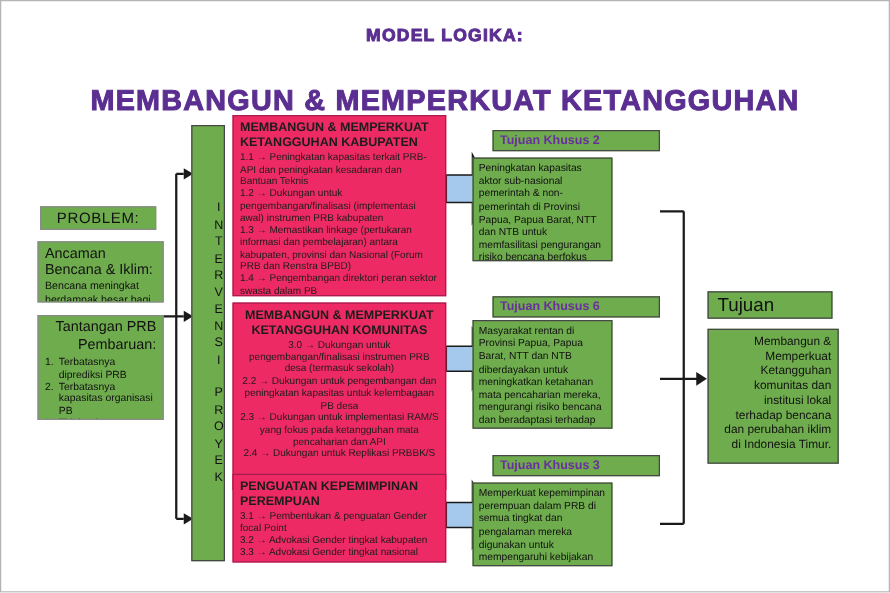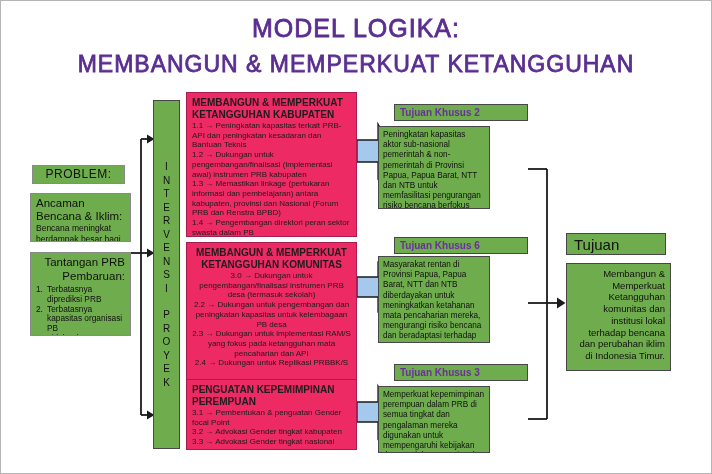--- a/index.html
+++ b/index.html
@@ -4,42 +4,42 @@
 <style>
   * { margin:0; padding:0; box-sizing:border-box; }
   html,body { background:#e9e9e9; }
   body { font-family:"Liberation Sans", sans-serif; }
   #slide {
     position:relative; width:712px; height:474px; background:#ffffff;
     border:1px solid #b5b5b5; overflow:hidden; margin:0 auto;
   }
   
   .title-block { position:absolute; top:12px; left:0; width:100%; text-align:center; color:#5b2e91; }
-  .title-line1 { font-size:25px; font-weight:400; letter-spacing:1px; line-height:30px; -webkit-text-stroke:0.8px #5b2e91; }
-  .title-line2 { font-size:23px; font-weight:400; letter-spacing:1px; line-height:34px; margin-top:4px; -webkit-text-stroke:0.8px #5b2e91; }
+  .title-line1 { font-size:14px; font-weight:700; letter-spacing:1px; line-height:30px; -webkit-text-stroke:0.8px #5b2e91; }
+  .title-line2 { font-size:23px; font-weight:700; letter-spacing:1px; line-height:34px; margin-top:20px; -webkit-text-stroke:0.8px #5b2e91; }
   
   .green { background:#6fac4d; }
   .gb-light { border:1px solid #8a8a8a; }
   .gb-dark  { border:1px solid #474747; }
   
   .problem-header { position:absolute; left:31px; top:164px; width:93px; height:19px;
     font-size:12px; color:#111; text-align:center; line-height:17px; letter-spacing:0.5px; }
   .threat-box { position:absolute; left:29px; top:192px; width:101px; height:49px; padding:3px 5px;
     font-size:8.5px; color:#111; line-height:10.5px; overflow:hidden; }
   .threat-box .big { font-size:11.5px; line-height:13px; }
   .challenge-box { position:absolute; left:29px; top:251px; width:101px; height:84px; padding:3px 5px;
     color:#111; overflow:hidden; }
   .challenge-box .big { font-size:11.5px; line-height:13.5px;text-align:right; }
   .challenge-list { margin-top:2px; }
   .challenge-item { display:flex; font-size:8.3px; line-height:9.8px; }
   .challenge-item .num { width:11px; flex:0 0 11px; }
   .challenge-item .txt { flex:1; }
   
   .intervensi-box { position:absolute; left:152px; top:99px; width:27px; height:349px;
-    display:flex; flex-direction:column; align-items:center; justify-content:center; gap:13px; }
+    display:flex; flex-direction:column; align-items:flex-end; justify-content:center; gap:13px; }
   .v-word { width:8px; word-break:break-all; text-align:center; font-size:10px; line-height:13.5px; color:#111; }
   
   .pink-box { position:absolute; left:185px; width:171px; background:#ed2a63; border:1px solid #a81d50;
     padding:4px 5px; color:#1c1c1c; overflow:hidden; }
   .pink-box .pb-title { font-size:10px; font-weight:700; line-height:11.5px; margin-bottom:1px; }
   .pink-box p { font-size:8px; line-height:9.7px; }
   #pink1 { top:91px;  height:145px; }
   #pink2 { top:241px; height:150px;text-align:center; }
   #pink3 { top:378px; height:71px;  }
   

